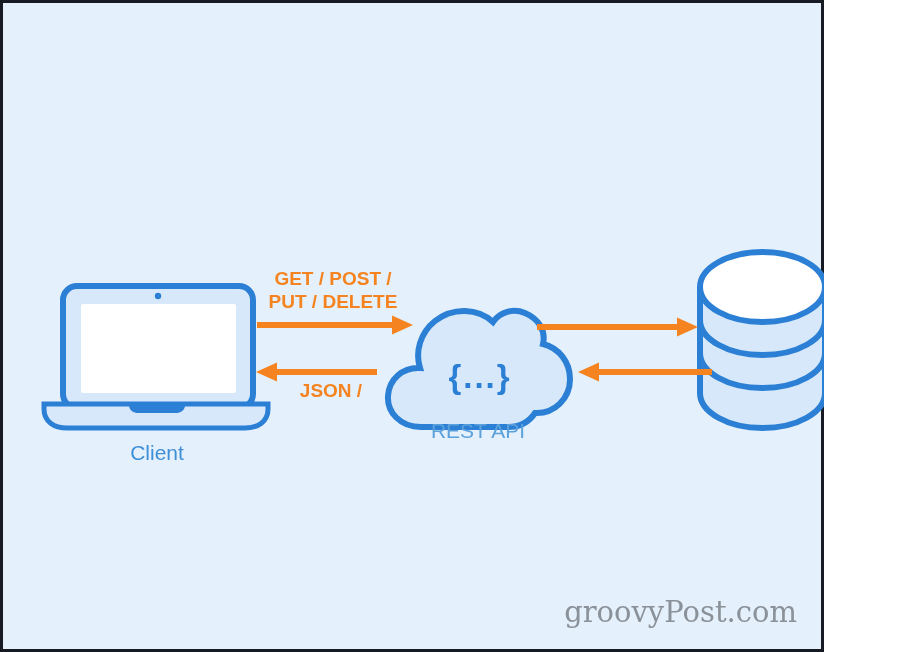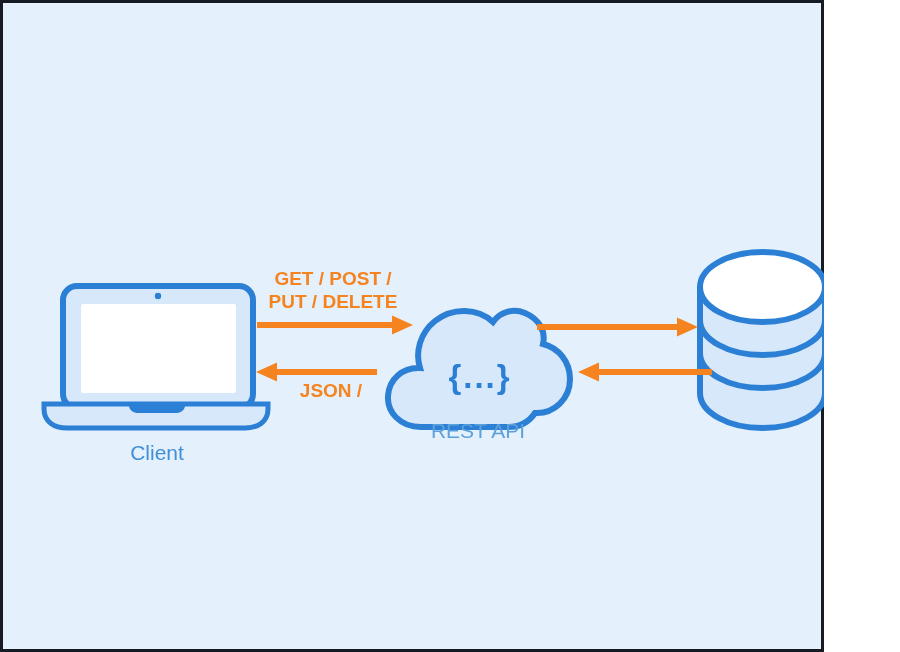--- a/index.html
+++ b/index.html
@@ -120,13 +120,14 @@
   </div>
   <div class="lbl lbl-flow lbl-response">
     <div>JSON /</div>
   </div>
 
   <div class="code-glyph">{...}</div>
 
   <div class="lbl lbl-node lbl-client">Client</div>
   <div class="lbl lbl-node lbl-restapi">REST API</div>
 
+  <div class="watermark">groovyPost.com</div>
 </div>
 
 </body></html>

